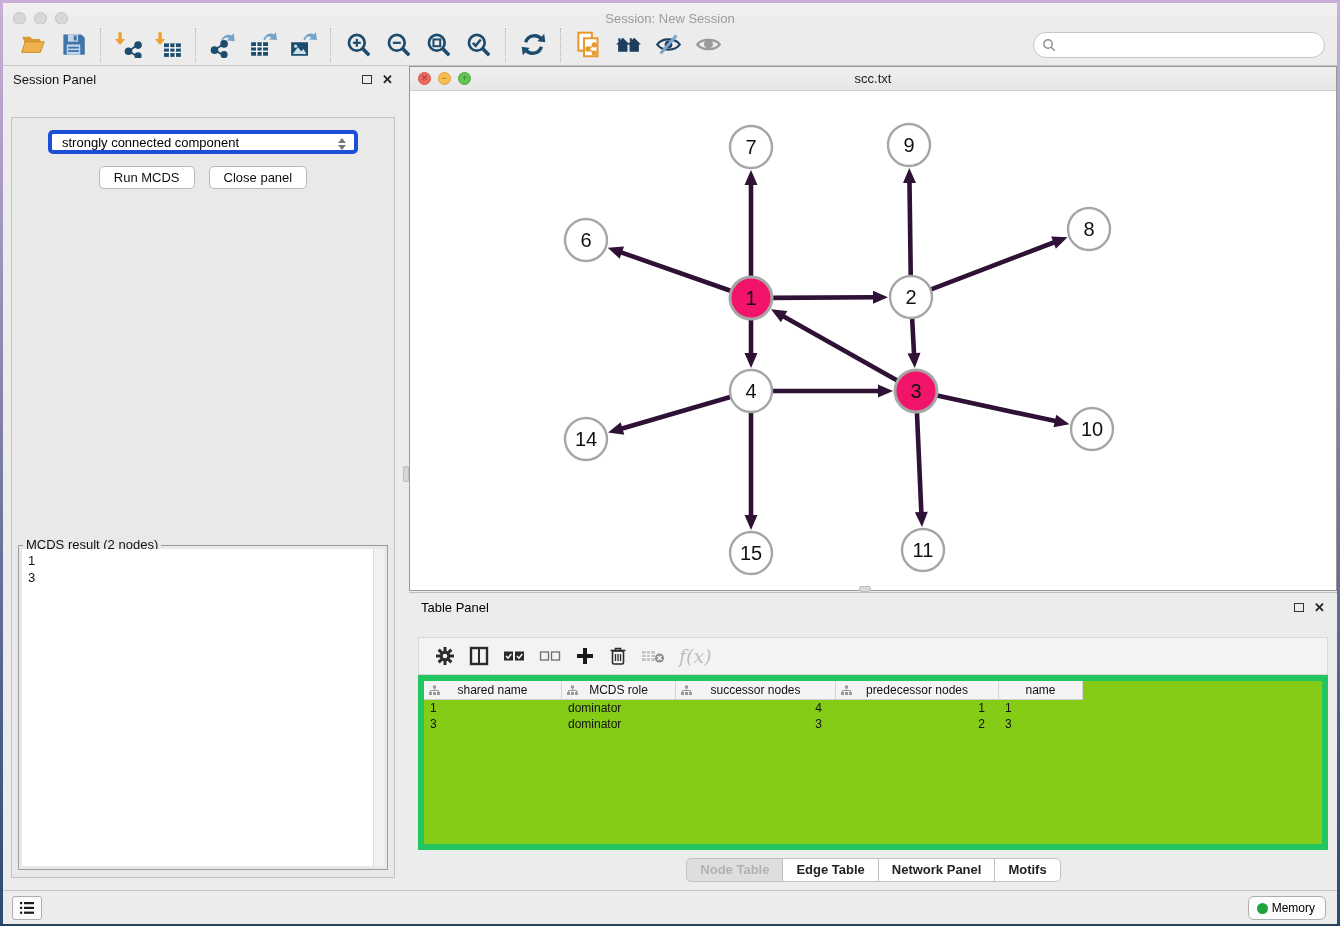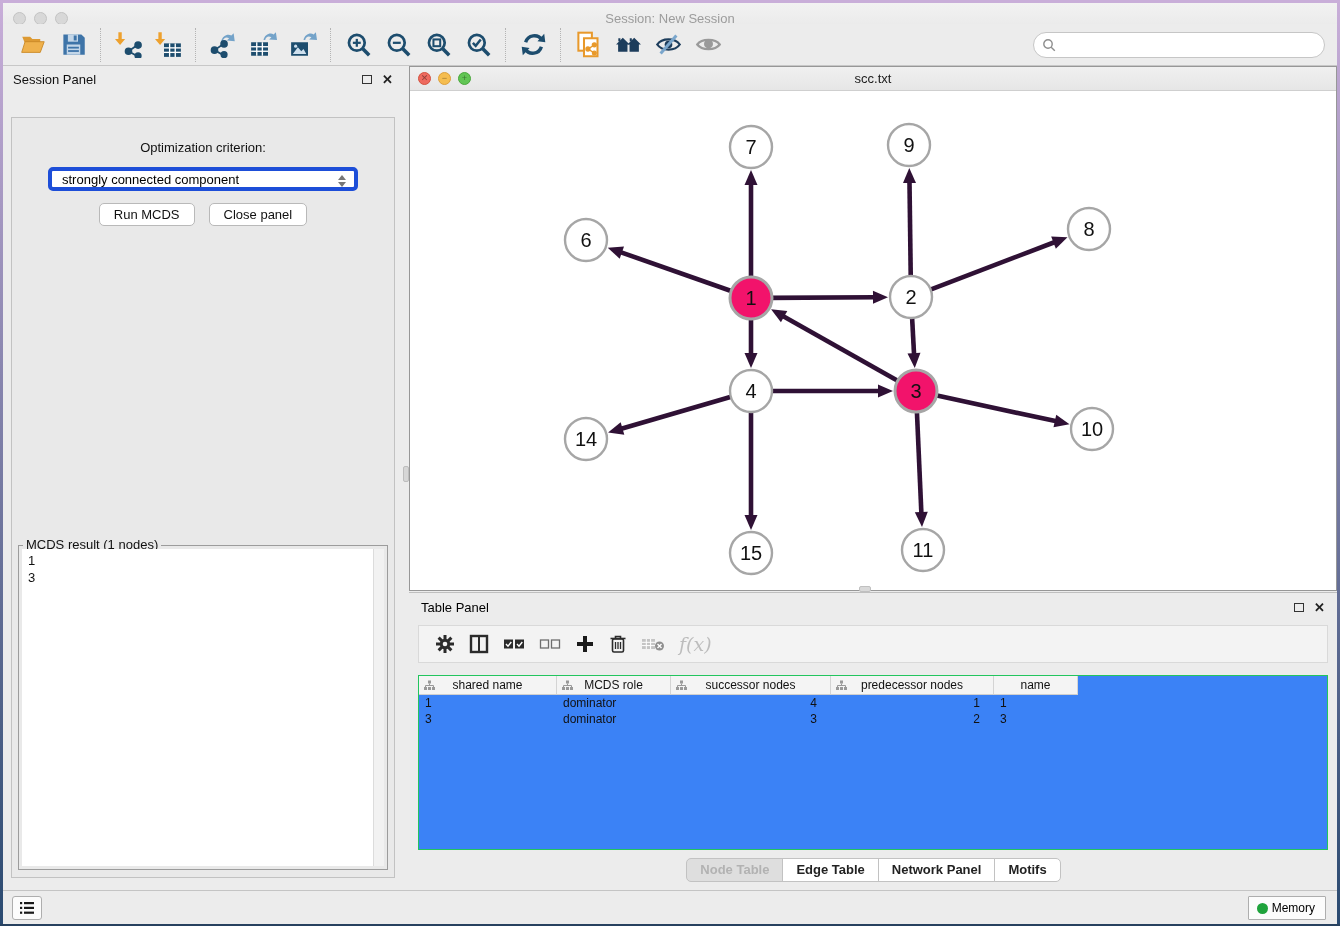--- a/index.html
+++ b/index.html
@@ -77,26 +77,26 @@
      display:flex; align-items:center; position:relative; }
   .net-titlebar .tl-group { margin-left:8px; gap:7px; }
   .net-title { position:absolute; left:0; right:0; text-align:center; font-size:13px; color:#1b1b1b; }
   .net-canvas { position:relative; width:100%; height:499px; background:#fff; overflow:hidden; }
   .h-grip { position:absolute; left:859px; top:586px; width:12px; height:6px; background:#d9d9d9; border:1px solid #c0c0c0; border-radius:2px; z-index:5; }
 
   
   .table-panel { position:absolute; left:409px; top:592px; width:928px; height:298px; background:#ececec; border-top:1px solid #bfbfbf; }
   .tp-header { height:28px; display:flex; align-items:center; padding:0 12px; }
   .tp-header .ph-title { font-size:13px; }
-  .tp-toolbar { margin:4px 9px 0; height:38px; background:#f3f3f3; border:1px solid #d9d9d9;
+  .tp-toolbar { margin:16px 9px 0; height:38px; background:#f3f3f3; border:1px solid #d9d9d9;
      display:flex; align-items:center; gap:14px; padding-left:16px; }
   .tp-tool { background:none; border:none; display:flex; align-items:center; justify-content:center; cursor:pointer; height:30px; }
   .fx-label { font-family:"DejaVu Serif", serif; font-style:italic; font-size:19px; color:#bdbdbd; }
 
-  .tp-table { position:absolute; left:9px; right:9px; top:82px; bottom:40px; background:#3b82f6; border:1px solid #22c55e; overflow:hidden; }
+  .tp-table { position:absolute; left:9px; right:9px; top:82px; bottom:40px; background:#84cc16; border:6px solid #22c55e; overflow:hidden; }
   .tp-head-row { display:flex; height:19px; }
   .tp-head-cell { background:#f4f4f4; border-right:1px solid #d4d4d4; border-bottom:1px solid #cfcfcf;
      display:flex; align-items:center; justify-content:center; gap:6px; font-size:12px; color:#111; position:relative; }
   .tp-head-cell .hicon { position:absolute; left:5px; top:4px; }
   .tp-row { display:flex; height:16px; }
   .tp-cell { font-size:12px; color:#111; padding:1px 6px 0; overflow:hidden; white-space:nowrap; }
   .tp-cell.right { text-align:right; padding-right:14px; }
 
   .tp-tabs { position:absolute; left:0; right:0; bottom:8px; display:flex; justify-content:center; }
   .tp-tab { padding:3px 13px 4px; background:#fff; border:1px solid #c2c2c2; margin-right:-1px;
@@ -104,21 +104,21 @@
   .tp-tab:first-child { border-radius:5px 0 0 5px; }
   .tp-tab:last-child { border-radius:0 5px 5px 0; }
   .tp-tab.active { background:#dedede; color:#b2b2b2; }
 
   
   .statusbar { position:absolute; left:3px; top:890px; width:1334px; height:34px;
      background:#ececec; border-top:1px solid #c4c4c4; }
   .sb-left-btn { position:absolute; left:9px; top:5px; width:30px; height:24px; background:#fcfcfc;
      border:1px solid #aeaeae; border-radius:3px; display:flex; align-items:center; justify-content:center; cursor:pointer; }
   .memory-btn { position:absolute; right:11px; top:5px; height:24px; padding:0 10px 0 8px; background:#fcfcfc;
-     border:1px solid #aeaeae; border-radius:1px; display:flex; align-items:center; gap:4px; font-size:12px; cursor:pointer; }
+     border:1px solid #aeaeae; border-radius:6px; display:flex; align-items:center; gap:4px; font-size:12px; cursor:pointer; }
   .mem-dot { width:11px; height:11px; border-radius:50%; background:#1fa33c; }
 </style>
 </head>
 <body>
 
 <div class="frame-top"></div>
 <div class="frame-left"></div>
 <div class="frame-right"></div>
 <div class="frame-bottom"></div>
 
@@ -295,34 +295,33 @@
 
 <div class="control-panel">
   <div class="panel-header">
     <span class="ph-title">Session Panel</span>
     <span class="ph-icons">
       <span class="float-btn"></span>
       <span class="close-btn">✕</span>
     </span>
   </div>
   <div class="cp-content">
-    <div class="opt-label">Optimization criterion:</div>
     <div class="select-box">
       <span>strongly connected component</span>
       <span class="select-chevrons">
           <span class="chev-up"></span>
           <span class="chev-down"></span>
         </span>
     </div>
     <div class="btn-row">
       <button class="mac-btn">Run MCDS</button>
       <button class="mac-btn">Close panel</button>
     </div>
     <div class="result-fieldset">
-      <span class="result-legend">MCDS result (1 nodes)</span>
+      <span class="result-legend">MCDS result (2 nodes)</span>
       <div class="result-area">
         <div class="result-text" id="result-text">1
 3</div>
         <div class="result-scroll"></div>
       </div>
     </div>
   </div>
 </div>
 
 <div class="v-divider">

